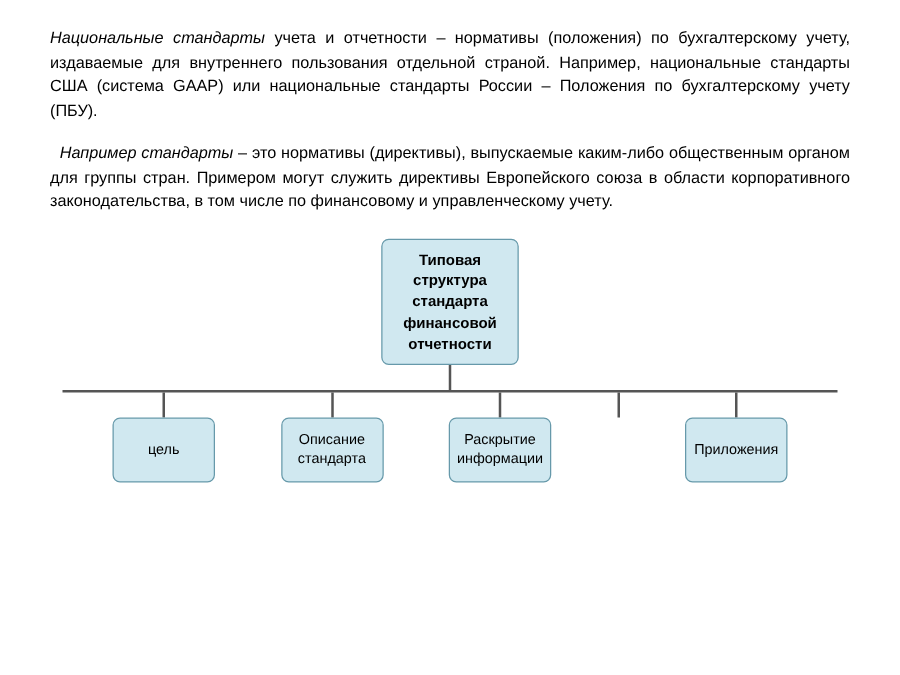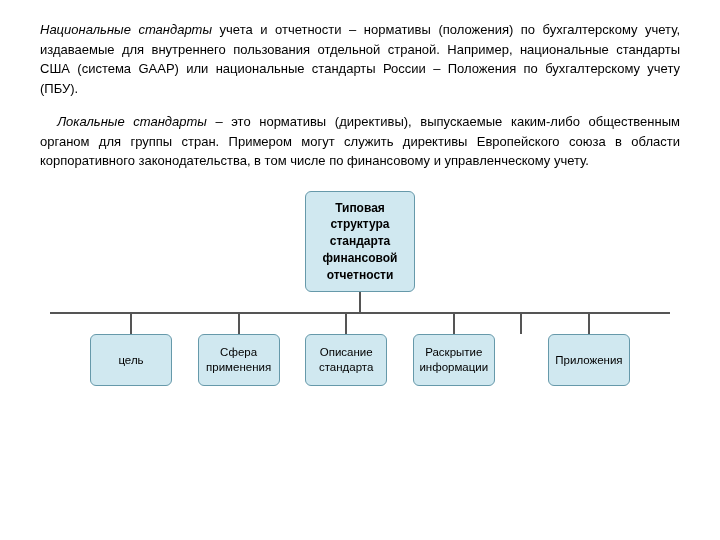--- a/index.html
+++ b/index.html
@@ -86,42 +86,38 @@
     }
   </style>
 </head>
 <body>
 
 <div class="text-block">
   <span class="underline-italic">Национальные стандарты</span><span> учета и отчетности – нормативы (положения) по бухгалтерскому учету, издаваемые для внутреннего пользования отдельной страной. Например, национальные стандарты США (система GAAP) или национальные стандарты России – Положения по бухгалтерскому учету (ПБУ).</span>
 </div>
 
 <div class="text-block">
-  &nbsp;&nbsp;<span class="underline-italic">Локальные стандарты</span><span> – это нормативы (директивы), выпускаемые каким-либо общественным органом для группы стран. Примером могут служить директивы Европейского союза в области корпоративного законодательства, в том числе по финансовому и управленческому учету.</span>
+  &nbsp;&nbsp;<span class="underline-italic">Например стандарты</span><span> – это нормативы (директивы), выпускаемые каким-либо общественным органом для группы стран. Примером могут служить директивы Европейского союза в области корпоративного законодательства, в том числе по финансовому и управленческому учету.</span>
 </div>
 
 <div class="diagram-wrapper">
   <div class="tree-container">
 
     <div class="root-node">Типовая структура стандарта финансовой отчетности</div>
 
     <div class="connector-down"></div>
 
     <div style="width:100%; position:relative; display:flex; flex-direction:column; align-items:center;">
 
       <div style="width: 620px; height: 2px; background:#555; position:relative;"></div>
 
       <div style="display:flex; width:540px; justify-content:space-between; position:relative;">
         <div class="child-col">
           <div class="child-connector"></div>
           <div class="child-node">цель</div>
-        </div>
-        <div class="child-col">
-          <div class="child-connector"></div>
-          <div class="child-node">Сфера применения</div>
         </div>
         <div class="child-col">
           <div class="child-connector"></div>
           <div class="child-node">Описание стандарта</div>
         </div>
         <div class="child-col">
           <div class="child-connector"></div>
           <div class="child-node">Раскрытие информации</div>
         </div>
         <div class="child-col">

